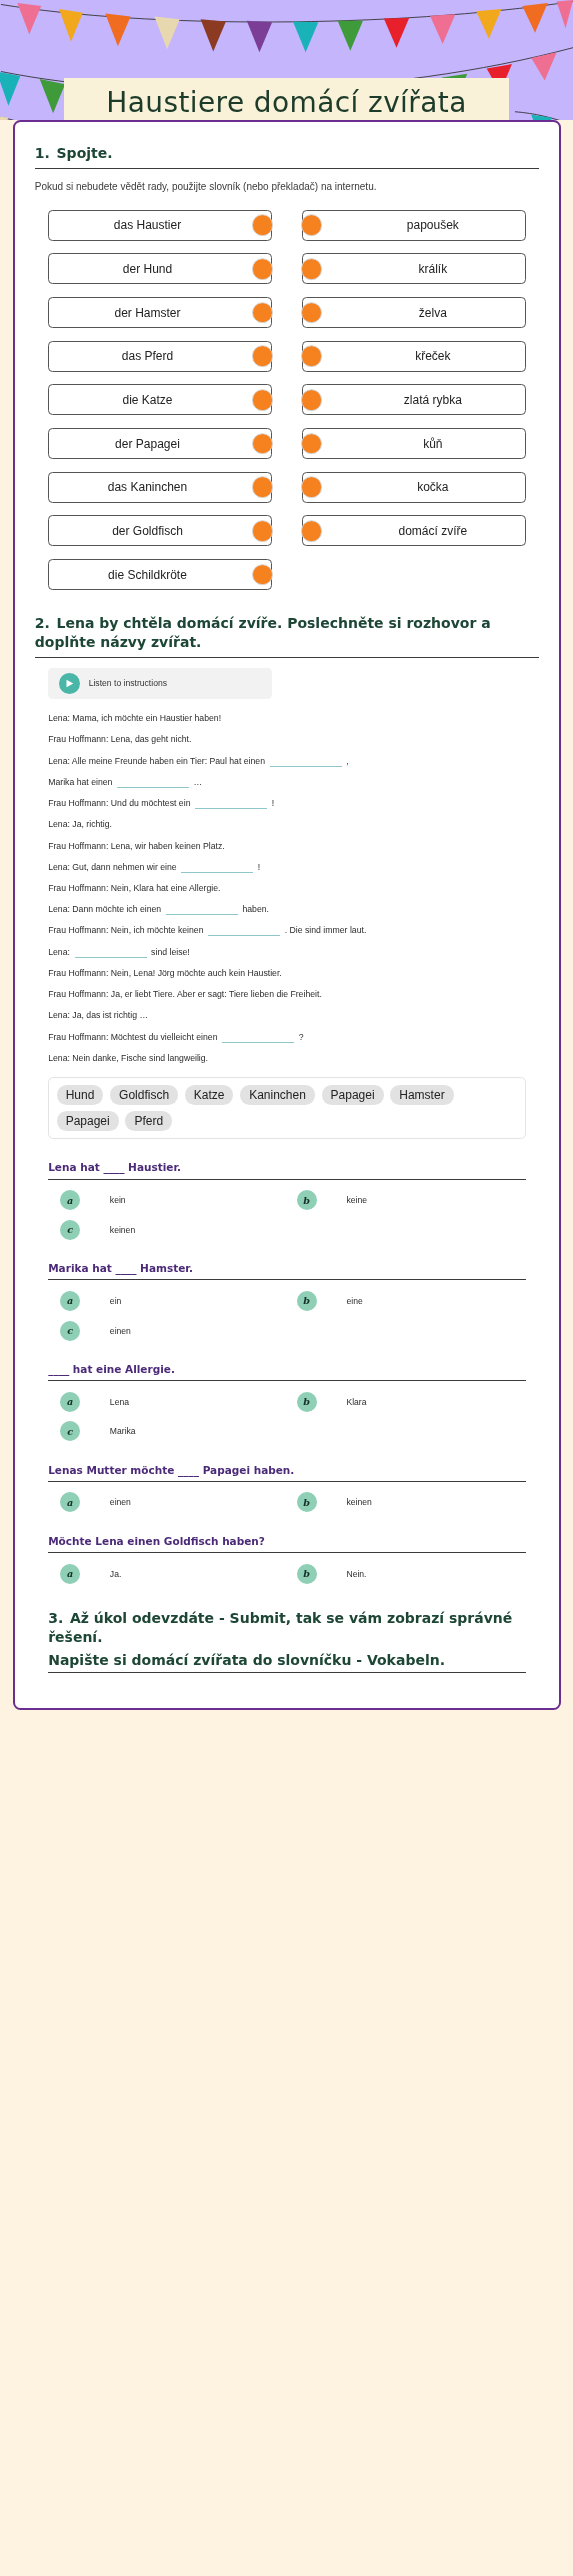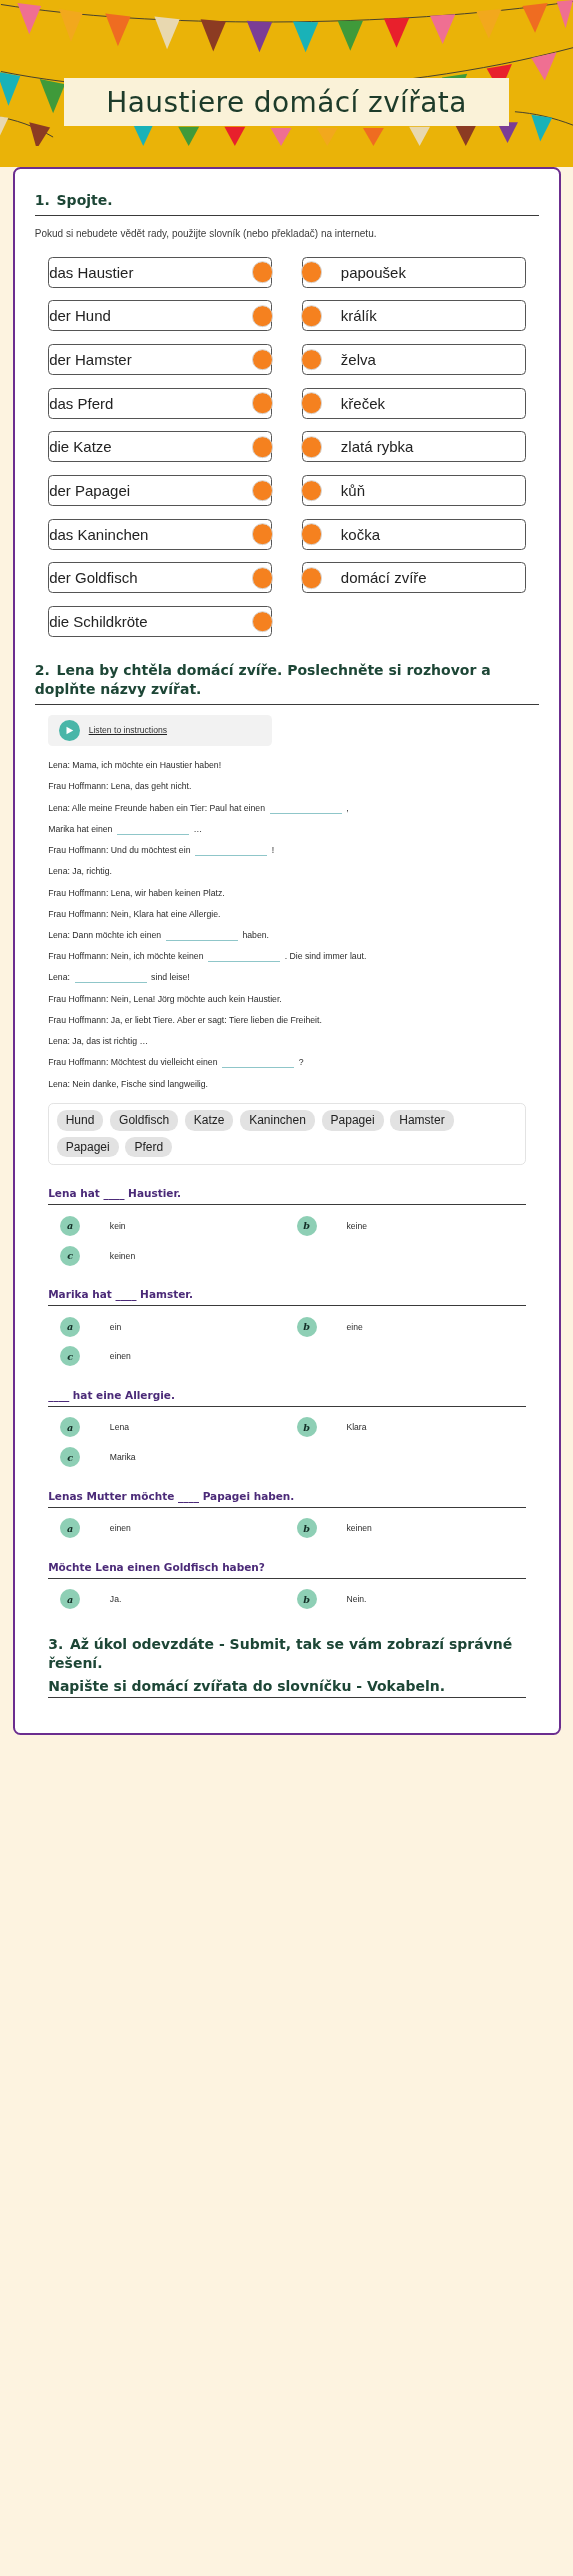--- a/index.html
+++ b/index.html
@@ -8,22 +8,22 @@
     width: 574px;
     font-family: "Liberation Sans", sans-serif;
     background: #fdf3e0;
     color: #222;
   }
 
   
   .banner {
     position: relative;
     width: 574px;
-    height: 167px;
-    background: #eab308;
+    height: 120px;
+    background: #c4b5fd;
     overflow: hidden;
   }
   .bunting-svg { position: absolute; left: 0; top: 0; }
   .banner-title-plate {
     position: absolute;
     left: 64px;
     top: 78px;
     width: 445px;
     height: 48px;
     background: #faf2d8;
@@ -83,22 +83,22 @@
   }
   .match-col { width: 224px; display: flex; flex-direction: column; gap: 12.7px; }
   .match-item {
     position: relative;
     height: 31px;
     border: 0.7px solid #555;
     border-radius: 4.5px;
     background: #fff;
     display: flex;
     align-items: center;
-    justify-content: flex-start;
-    font-size: 15px;
+    justify-content: center;
+    font-size: 12px;
     color: #222;
   }
   .knob {
     position: absolute;
     width: 21.7px; height: 21.7px;
     border-radius: 50%;
     background: #f57f17;
     background: #f5811f;
     border: 0.7px solid #d7d7d7;
     top: 50%;
@@ -113,21 +113,20 @@
   .listen-bar {
     background: #f2f2f2;
     border-radius: 4.5px;
     height: 31px;
     width: 224px;
     display: flex;
     align-items: center;
     gap: 9px;
     padding: 0 10.5px;
     margin: 4.5px 0 13.4px 13.4px;
-    text-decoration: underline;
   }
   .play-circle {
     width: 21px; height: 21px;
     border-radius: 50%;
     background: #49b6a8;
     display: flex; align-items: center; justify-content: center;
     flex: none;
   }
   .play-circle svg { display: block; }
   .listen-label { font-size: 8.6px; color: #333; }
@@ -374,20 +373,21 @@
     </div>
 
     <div class="dialogue" id="dialogue">
           <div class="d-line"><span>Lena: Mama, ich möchte ein Haustier haben!</span></div>
           <div class="d-line"><span>Frau Hoffmann: Lena, das geht nicht.</span></div>
           <div class="d-line"><span>Lena: Alle meine Freunde haben ein Tier: Paul hat einen </span><span class="blank"></span><span> ,</span></div>
           <div class="d-line"><span>Marika hat einen </span><span class="blank"></span><span> …</span></div>
           <div class="d-line"><span>Frau Hoffmann: Und du möchtest ein </span><span class="blank"></span><span> !</span></div>
           <div class="d-line"><span>Lena: Ja, richtig.</span></div>
           <div class="d-line"><span>Frau Hoffmann: Lena, wir haben keinen Platz.</span></div>
+          <div class="d-line"><span>Lena: Gut, dann nehmen wir eine </span><span class="blank"></span><span> !</span></div>
           <div class="d-line"><span>Frau Hoffmann: Nein, Klara hat eine Allergie.</span></div>
           <div class="d-line"><span>Lena: Dann möchte ich einen </span><span class="blank"></span><span> haben.</span></div>
           <div class="d-line"><span>Frau Hoffmann: Nein, ich möchte keinen </span><span class="blank"></span><span> . Die sind immer laut.</span></div>
           <div class="d-line"><span>Lena: </span><span class="blank"></span><span> sind leise!</span></div>
           <div class="d-line"><span>Frau Hoffmann: Nein, Lena! Jörg möchte auch kein Haustier.</span></div>
           <div class="d-line"><span>Frau Hoffmann: Ja, er liebt Tiere. Aber er sagt: Tiere lieben die Freiheit.</span></div>
           <div class="d-line"><span>Lena: Ja, das ist richtig …</span></div>
           <div class="d-line"><span>Frau Hoffmann: Möchtest du vielleicht einen </span><span class="blank"></span><span> ?</span></div>
           <div class="d-line"><span>Lena: Nein danke, Fische sind langweilig.</span></div>
         </div>

